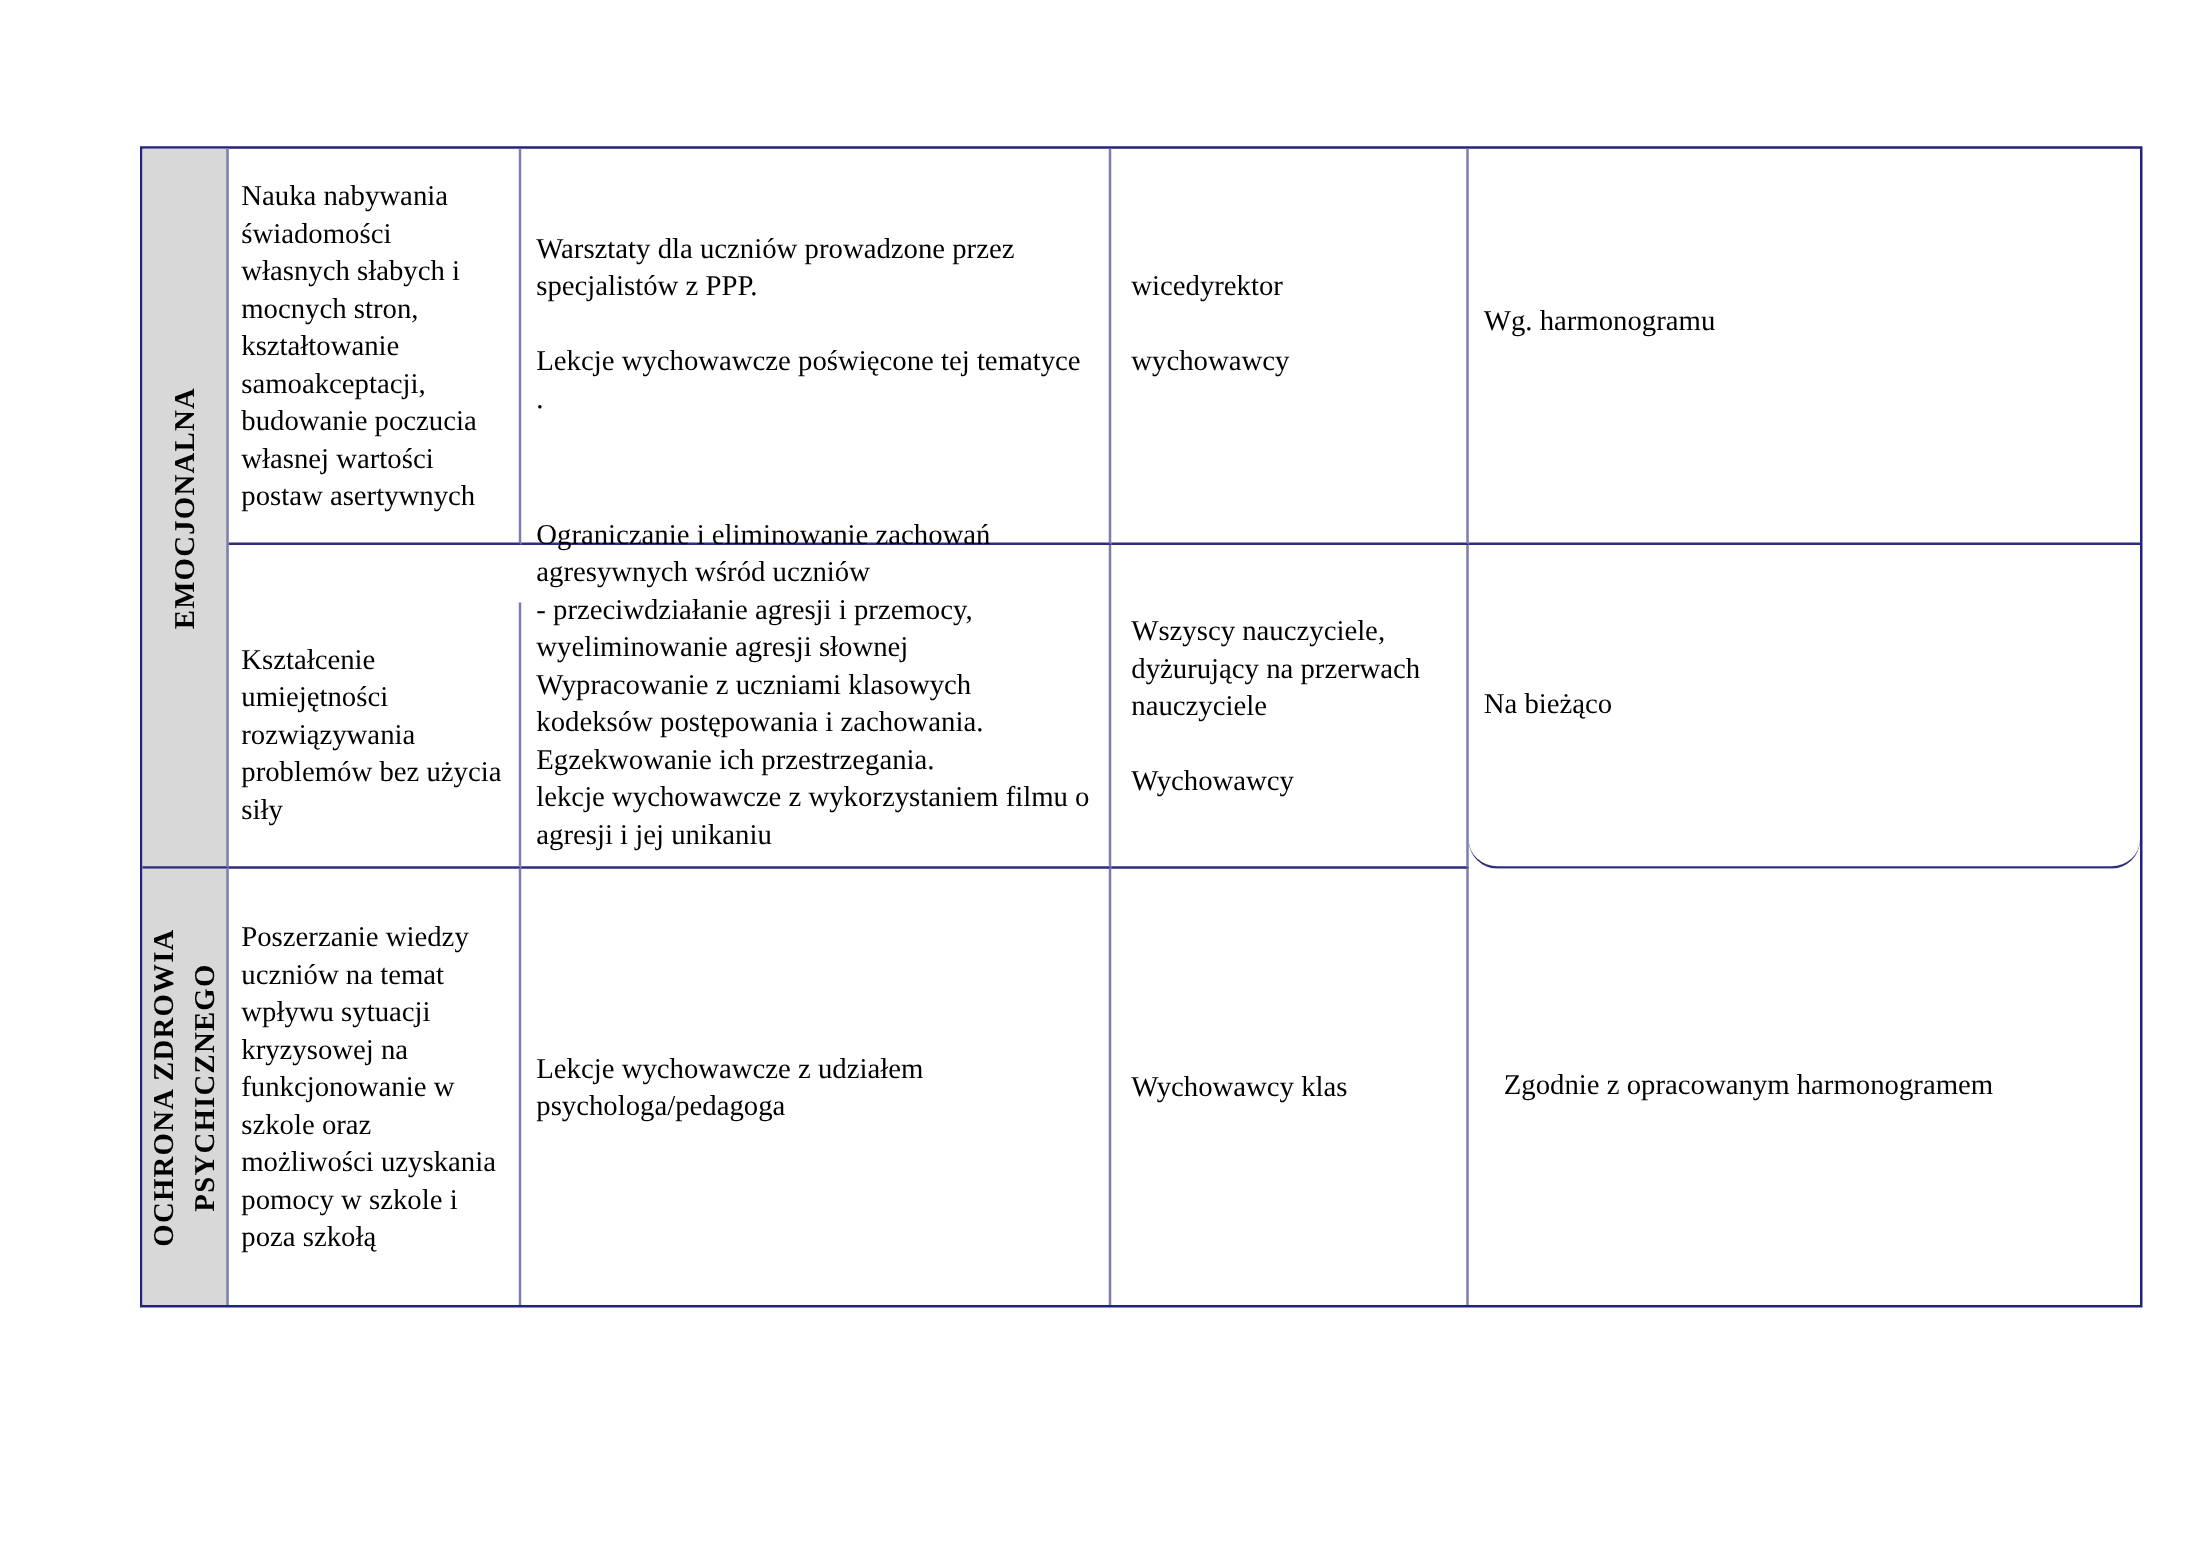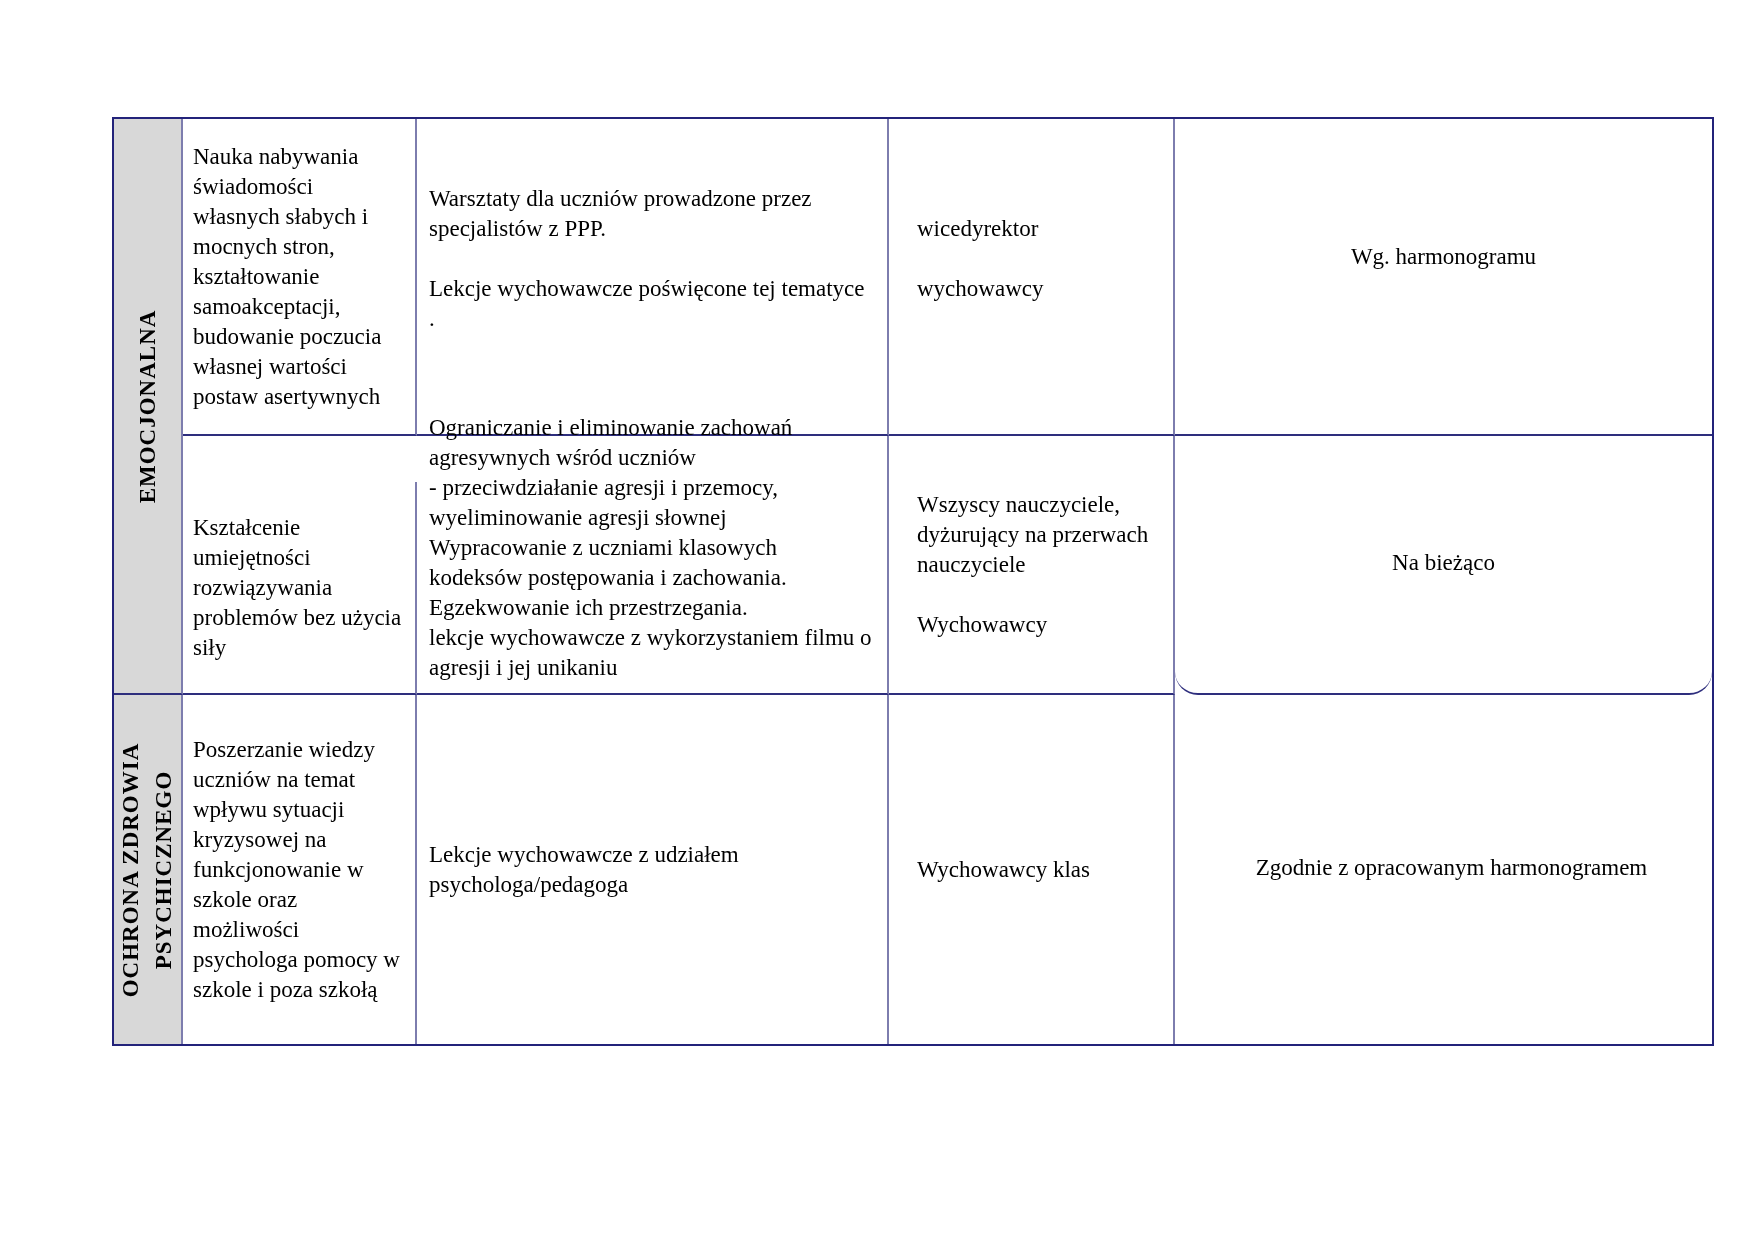--- a/index.html
+++ b/index.html
@@ -61,22 +61,22 @@
     line-height: 33px;
     letter-spacing: 1px;
     width: max-content;
   }
   .group-emocjonalna { grid-row: 1 / 3; }
   .group-ochrona     { grid-row: 3; }
 
   
   .col-task    { padding: 10px 10px 10px 10px; }
   .col-actions { padding: 10px 12px 10px 12px; }
-  .col-resp    { padding: 10px 12px 10px 28px; }
-  .col-time    { padding: 6px 12px 10px 12px; text-align: center; }
+  .col-resp    { padding: 10px 12px 10px 16px; }
+  .col-time    { padding: 6px 12px 10px 12px; }
 
   
   .row1-pad { padding-bottom: 46px; }
 </style>
 </head>
 <body>
 
 <div class="plan-table">
 
   <div class="cell group-cell group-emocjonalna">
@@ -118,21 +118,21 @@
     <span class="cell-text">Wszyscy nauczyciele,
 dyżurujący na przerwach nauczyciele
 
 Wychowawcy</span>
   </div>
   <div class="cell col-time last-col" style="grid-column:5; grid-row:2;border-radius:23px;">
     <span class="cell-text">Na bieżąco</span>
   </div>
 
   <div class="cell col-task last-row" style="grid-column:2; grid-row:3;">
-    <span class="cell-text">Poszerzanie wiedzy uczniów na temat wpływu sytuacji kryzysowej na funkcjonowanie w szkole oraz możliwości psychologa pomocy w szkole i poza szkołą</span>
+    <span class="cell-text">Poszerzanie wiedzy uczniów na temat wpływu sytuacji kryzysowej na funkcjonowanie w szkole oraz możliwości uzyskania pomocy w szkole i poza szkołą</span>
   </div>
   <div class="cell col-resp last-row" style="grid-column:4; grid-row:3;">
     <span class="cell-text">Wychowawcy klas</span>
   </div>
   <div class="cell col-actions last-row" style="grid-column:3; grid-row:3;">
     <span class="cell-text">Lekcje wychowawcze z udziałem psychologa/pedagoga</span>
   </div>
   <div class="cell col-time last-row last-col" style="grid-column:5; grid-row:3;margin-left:16px;">
     <span class="cell-text">Zgodnie z opracowanym harmonogramem</span>
   </div>

